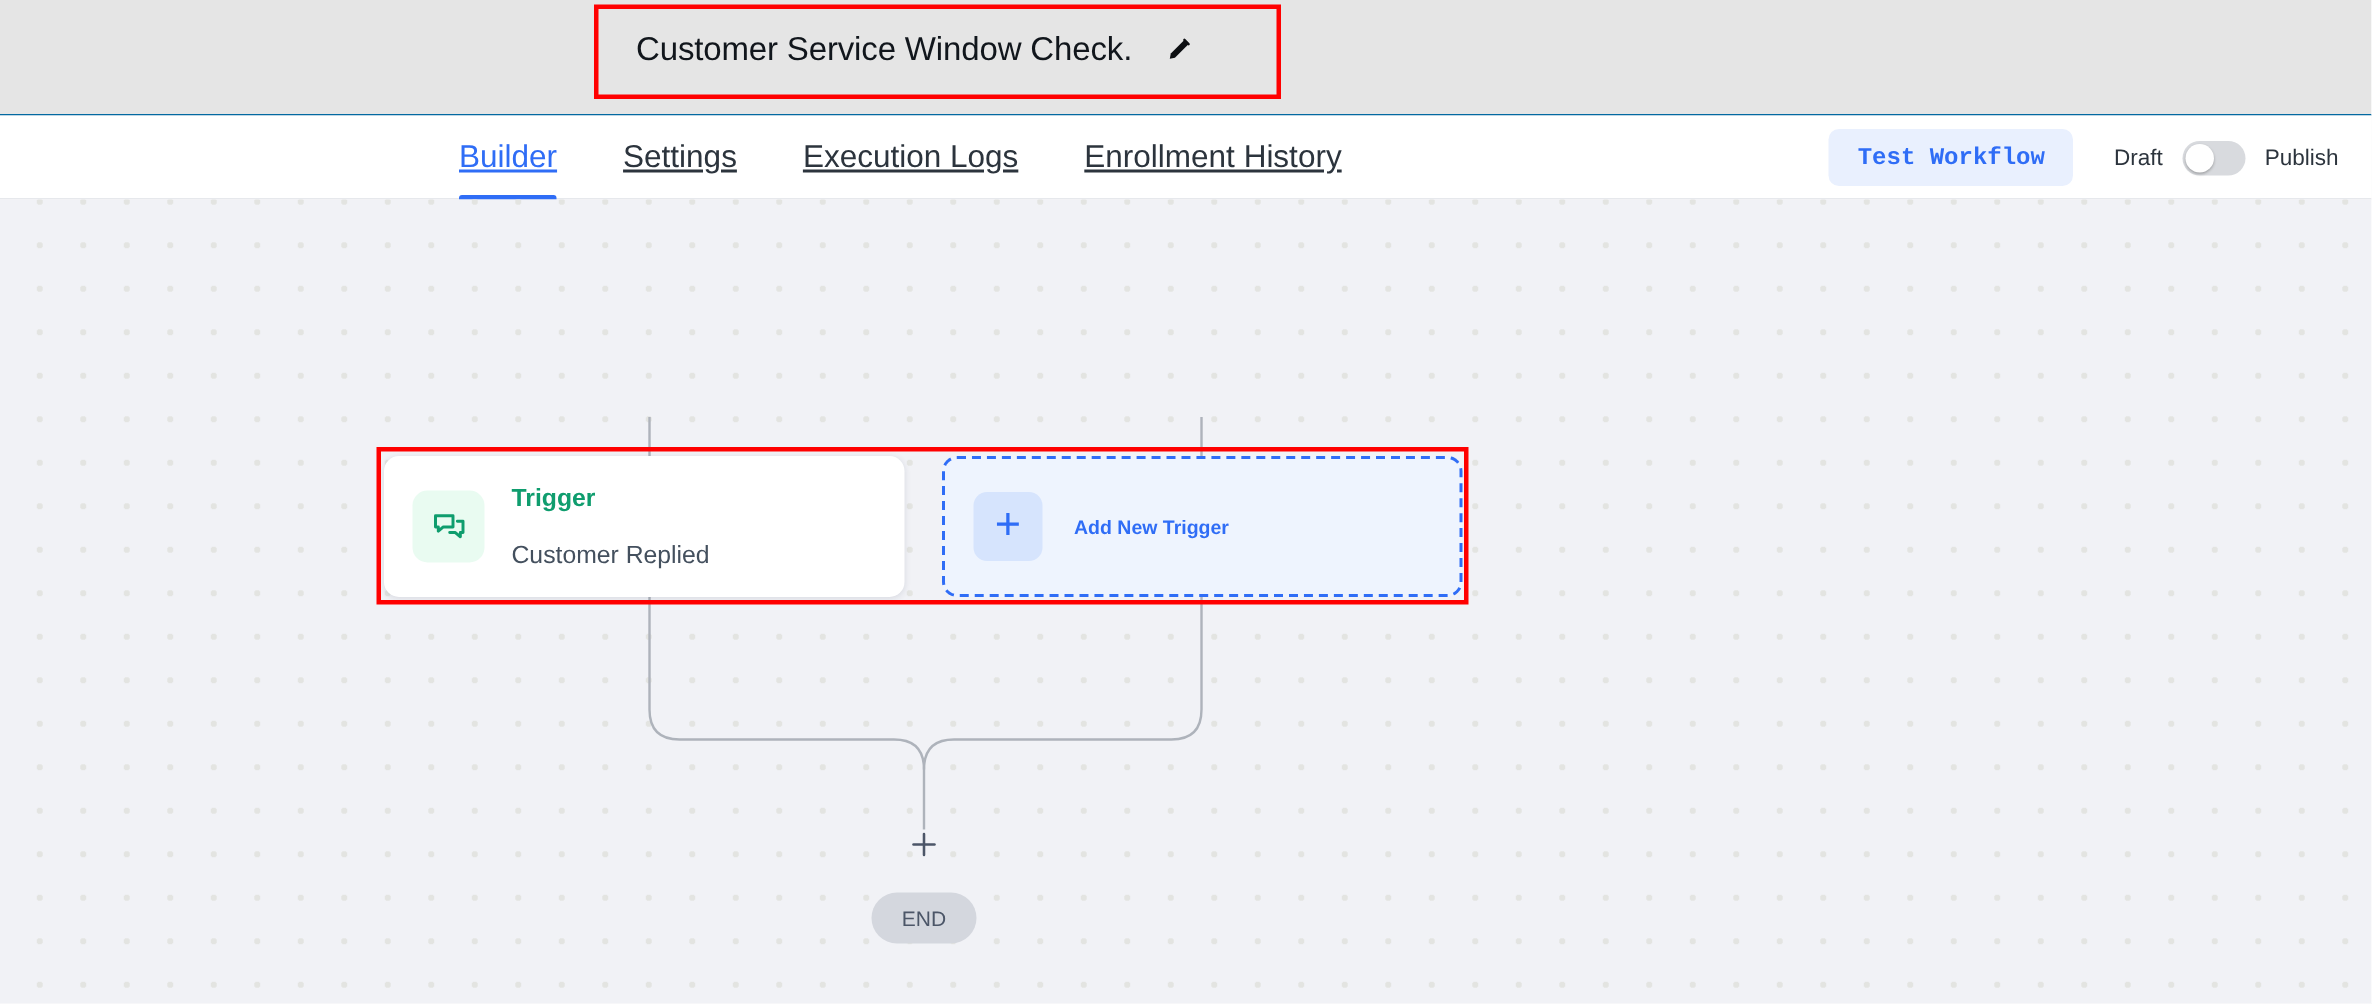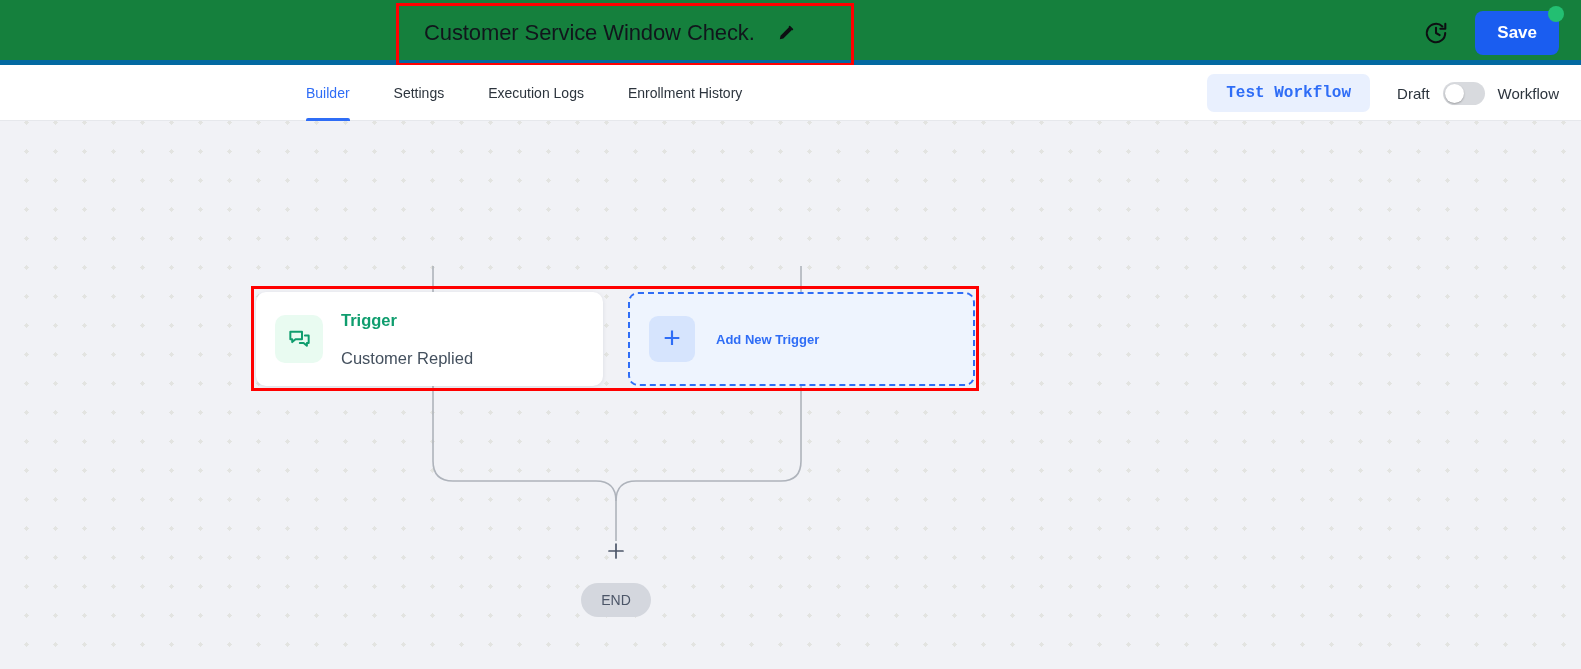--- a/index.html
+++ b/index.html
@@ -7,23 +7,23 @@
     width: 1581px;
     height: 669px;
     overflow: hidden;
     font-family: "Liberation Sans", sans-serif;
     background: #ffffff;
   }
 
   
   .titlebar {
     position: relative;
-    height: 65px;
-    background: #15803d;
-    border-bottom: 5px solid #0369a1;
+    height: 77px;
+    background: #e5e5e5;
+    border-bottom: 1px solid #0369a1;
     display: flex;
     align-items: center;
   }
   .title-annotation {
     position: absolute;
     left: 396px;
     top: 3px;
     width: 458px;
     height: 63px;
     border: 3px solid #ff0000;
@@ -103,24 +103,25 @@
     align-items: center;
     gap: 0;
   }
   .tab {
     position: relative;
     height: 56px;
     display: flex;
     align-items: center;
     padding: 0 0;
     margin-right: 44px;
-    font-size: 14px;
+    font-size: 21px;
     color: #2c343d;
     cursor: pointer;
     white-space: nowrap;
+    text-decoration: underline;
   }
   .tab.active { color: #2f6df6; }
   .tab.active::after {
     content: "";
     position: absolute;
     left: 0;
     right: 0;
     bottom: 0;
     height: 3px;
     background: #2f6df6;
@@ -322,51 +323,38 @@
     <span>
       <svg class="pencil-icon" viewBox="0 0 24 24" fill="none" stroke="#0d0f12" stroke-width="2.2" stroke-linecap="round" stroke-linejoin="round">
         <path d="M16.5 3.8l3.7 3.7L8.4 19.3 3.8 20.2l.9-4.6z" fill="#0d0f12" stroke="none"></path>
         <path d="M16.8 3.5l3.7 3.7"></path>
       </svg>
     </span>
   </div>
 
   <div class="title-annotation"></div>
 
-  <div class="titlebar-right">
-    <span>
-      <svg class="history-icon" viewBox="0 0 24 24" fill="none" stroke="#0d0f12" stroke-width="1.9" stroke-linecap="round" stroke-linejoin="round">
-        <path d="M20.5 12a8.5 8.5 0 1 1-2.6-6.1"></path>
-        <polyline points="20.6,3.4 20.6,8 16,8"></polyline>
-        <polyline points="12,7.2 12,12 15.4,13.9"></polyline>
-      </svg>
-    </span>
-    <span class="save-wrap">
-      <button class="save-btn">Save</button>
-      <span class="save-badge"></span>
-    </span>
-  </div>
 </div>
 
 <div class="tabbar">
   <div class="tabs">
     <div class="tab active">Builder</div>
     <div class="tab">Settings</div>
     <div class="tab">Execution Logs</div>
     <div class="tab">Enrollment History</div>
   </div>
 
   <div class="tabbar-right">
     <button class="test-wf-btn">Test Workflow</button>
     <div class="publish-group">
       <span class="pub-label">Draft</span>
       <div class="toggle">
         <span class="knob"></span>
       </div>
-      <span class="pub-label">Workflow</span>
+      <span class="pub-label">Publish</span>
     </div>
   </div>
 </div>
 
 <div class="canvas">
 
   <svg class="connector-svg">
     <g fill="none" stroke="#aeb3bb" stroke-width="1.6">
       <path d="M433 145 L433 340 Q433 360 453 360 L596 360 Q616 360 616 380 L616 420"></path>
       <path d="M801 145 L801 340 Q801 360 781 360 L636 360 Q616 360 616 380"></path>

